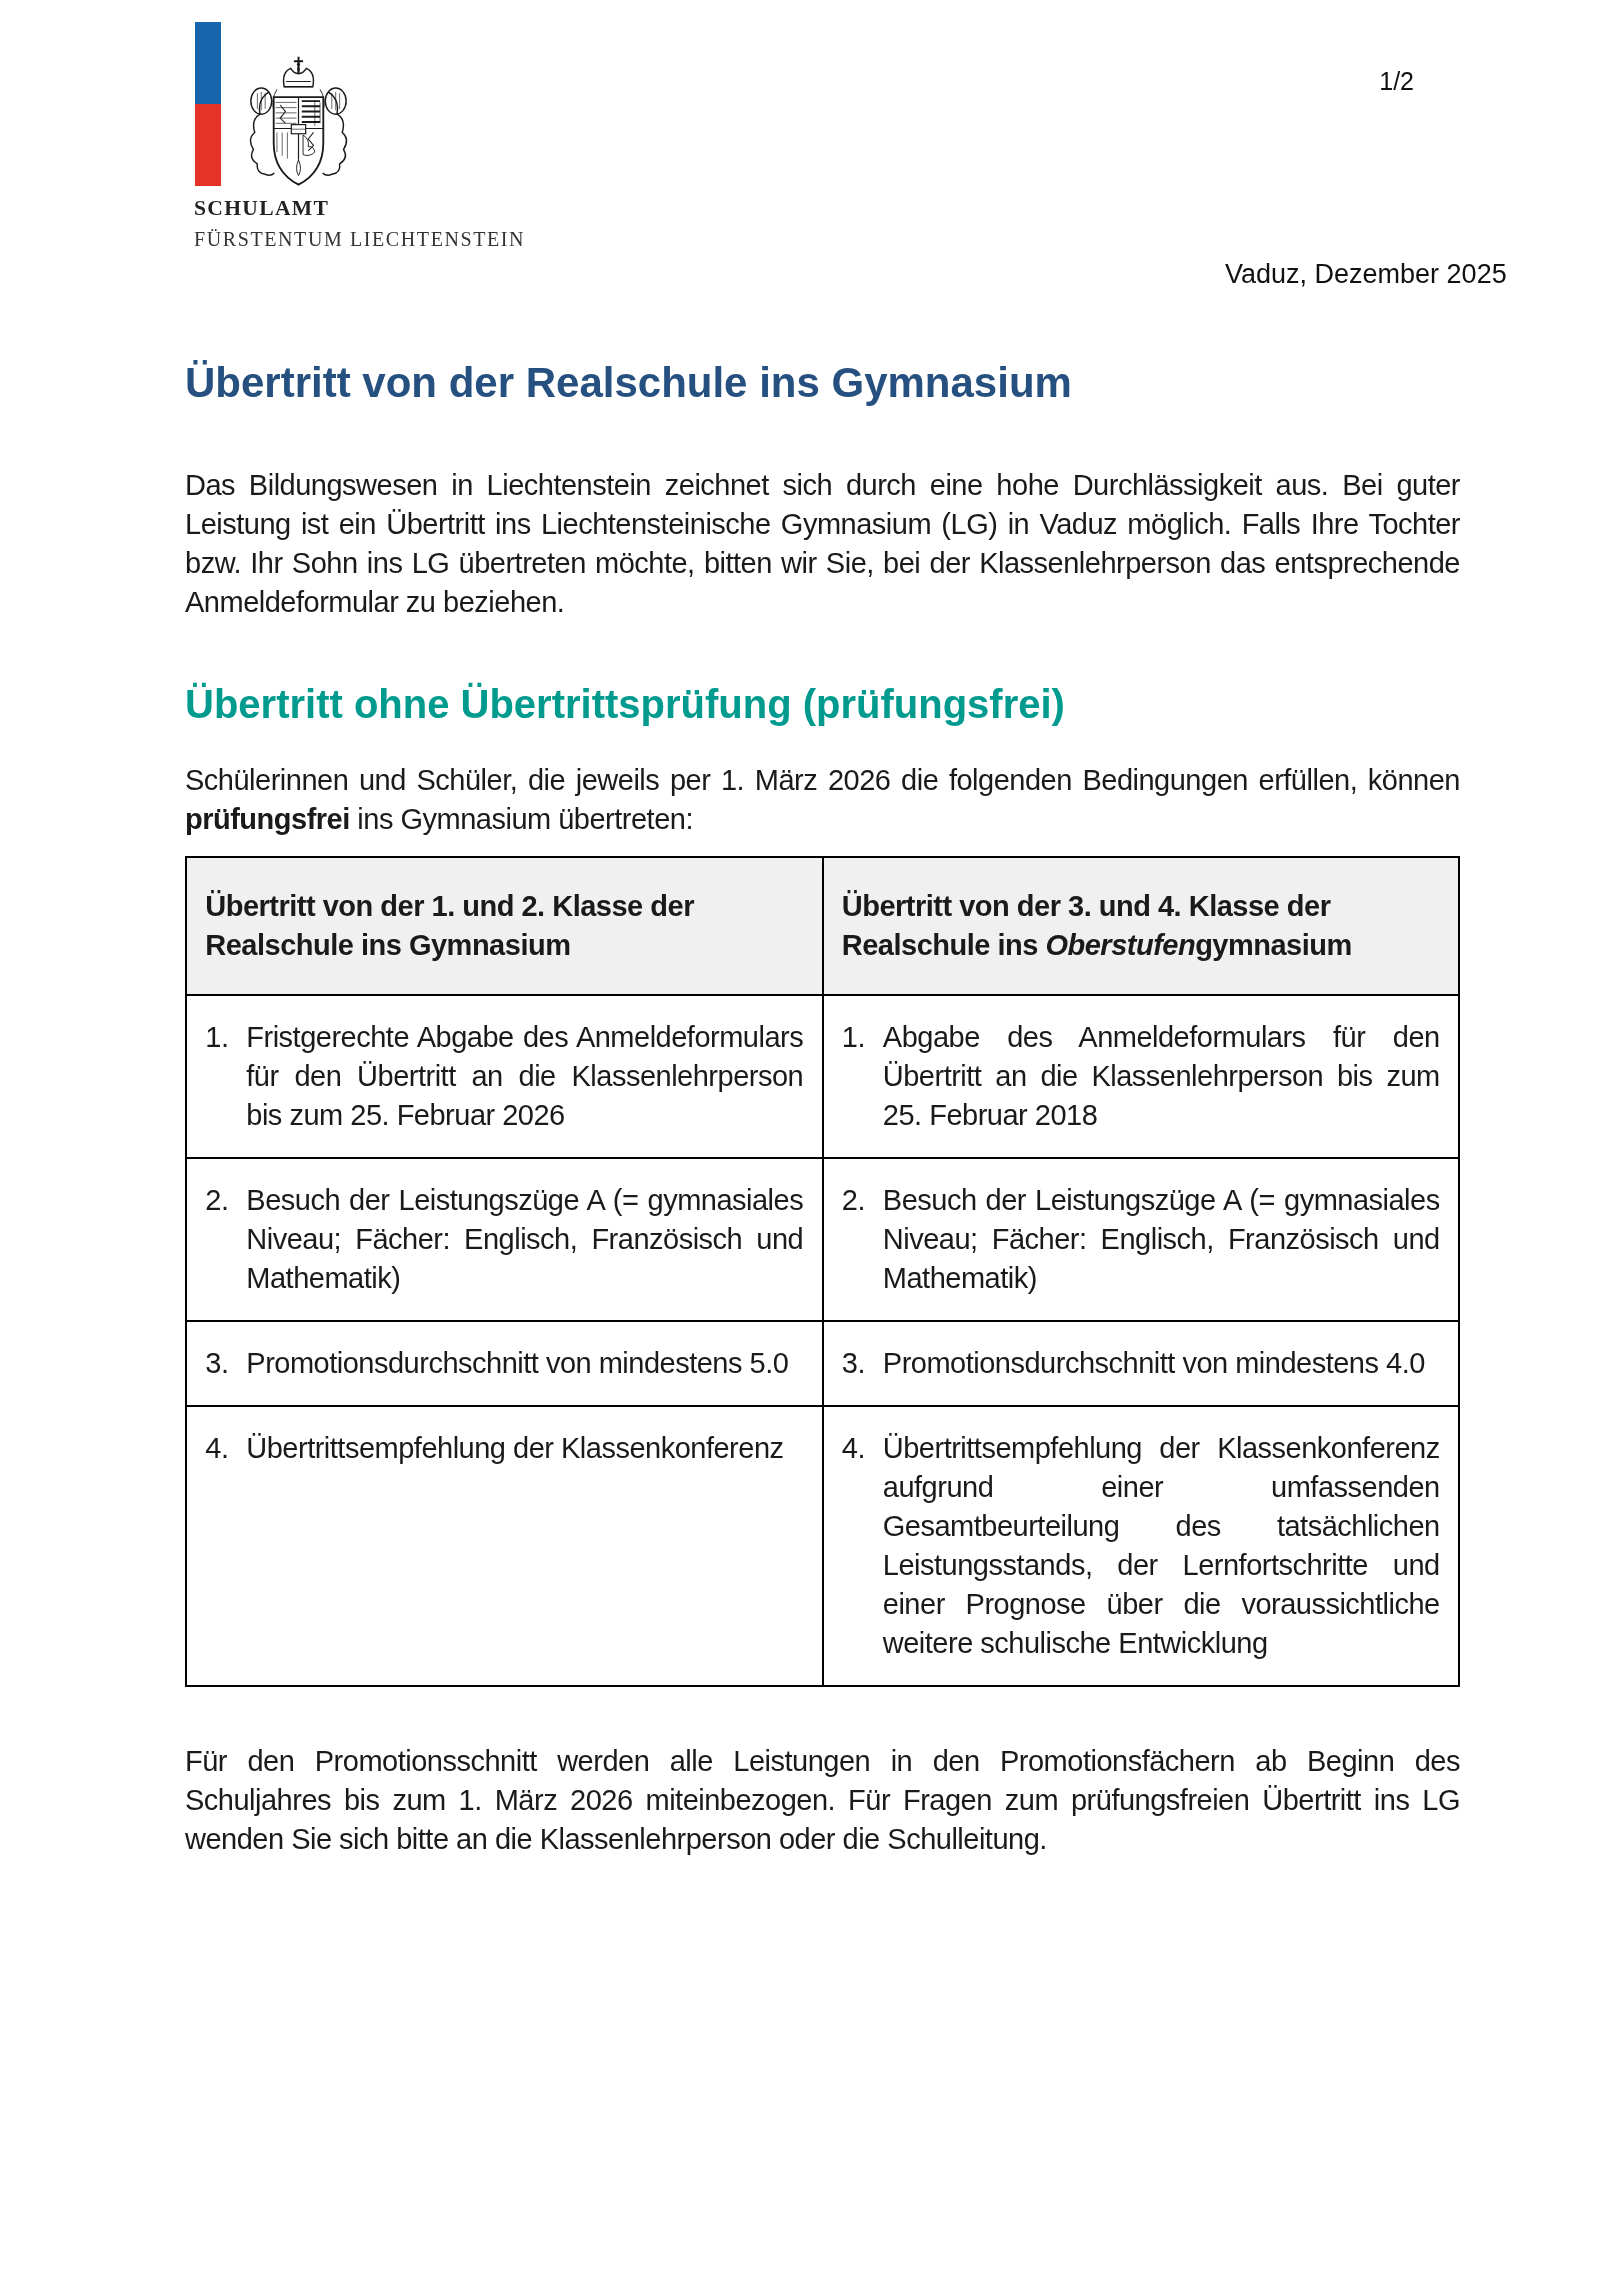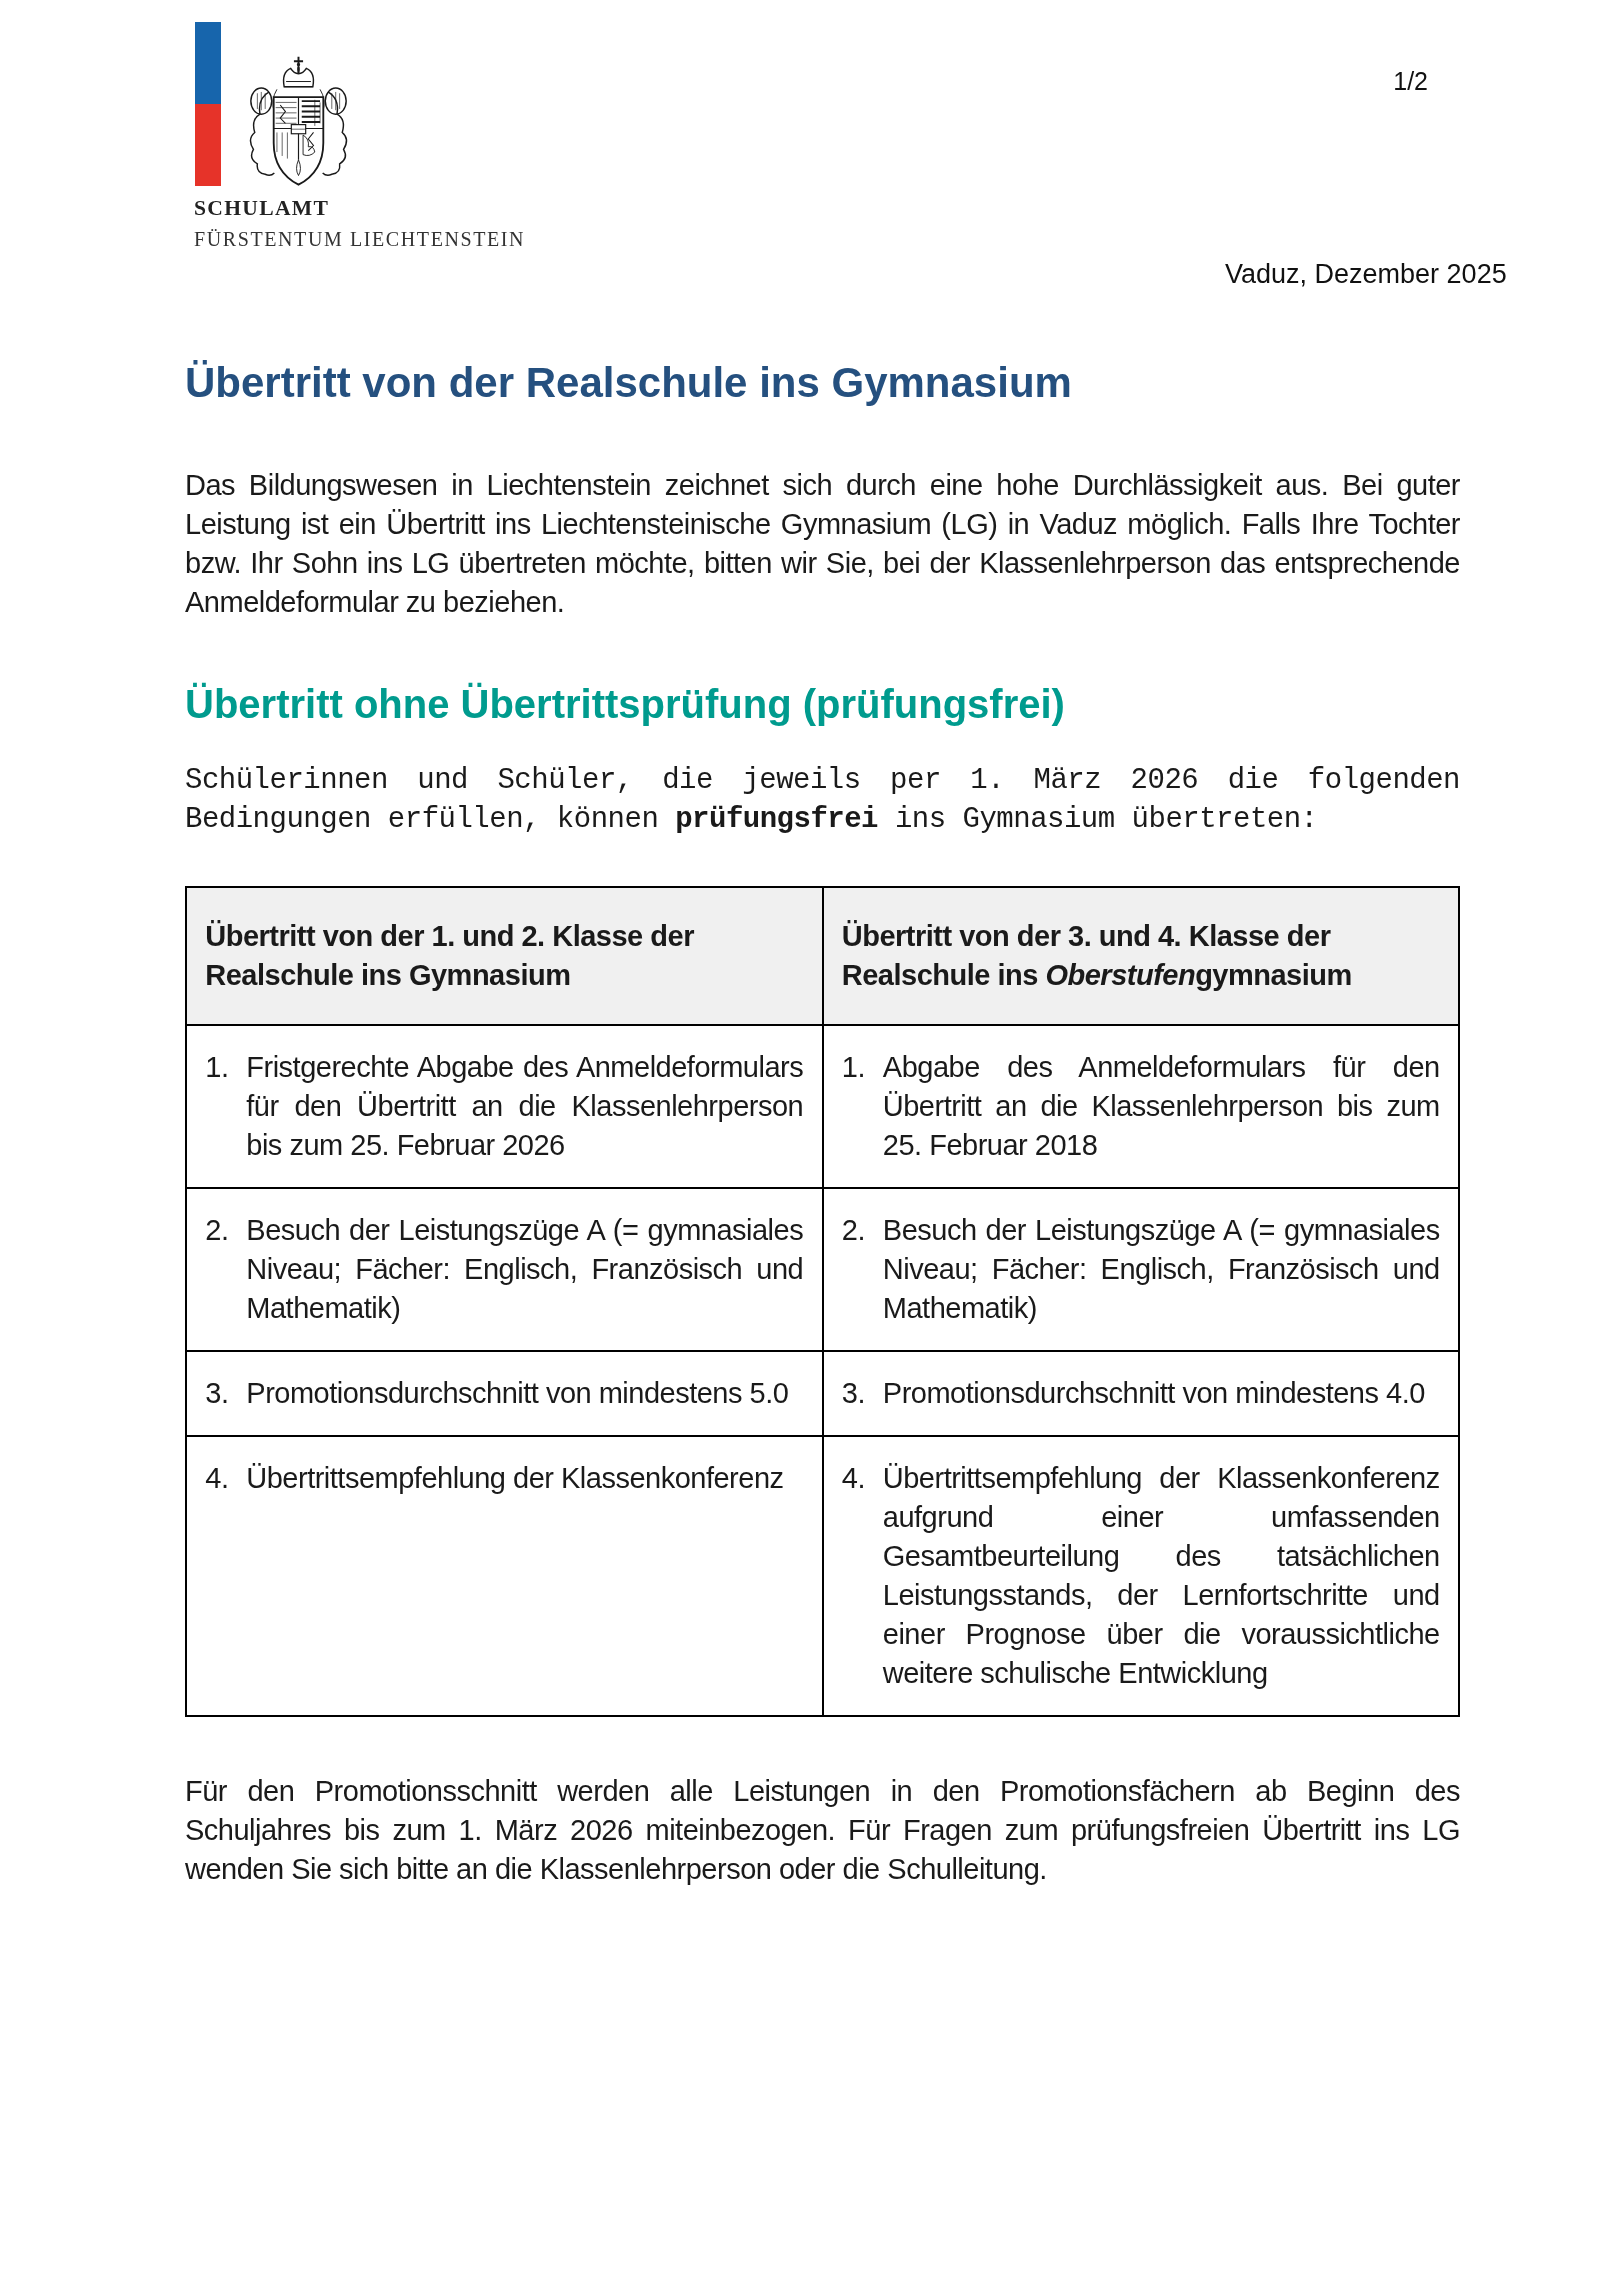--- a/index.html
+++ b/index.html
@@ -16,41 +16,41 @@
   .logo-bar .half-blue{width:100%;height:82px;background:var(--logo_blue,#1765AC);}
   .logo-bar .half-red{width:100%;height:82px;background:var(--logo_red,#E63329);}
   .crest{position:absolute;left:243px;top:54px;width:111px;height:136px;}
   .agency{position:absolute;left:194px;top:198px;line-height:1;font-family:Liberation Serif, serif;}
   .agency .agency-name{
     font-size:21.6px;font-weight:bold;letter-spacing:1.3px;color:#222;
   }
   .agency .agency-state{
     margin-top:9.2px;font-size:20px;font-weight:normal;letter-spacing:1.6px;color:#333;
   }
-  .page-num{position:absolute;top:67px;right:195px;font-size:25px;color:#111;}
+  .page-num{position:absolute;top:67px;right:209px;font-size:25px;color:#111;}
   .date-line{position:absolute;top:259px;left:1225px;font-size:27px;color:#111;}
 
   
   .content{position:absolute;left:185px;right:163px;top:359px;}
   h1.doc-title{
     margin:0 0 60px 0;
     font-size:42px;line-height:1.12;font-weight:bold;
     color:var(--title_blue,#25507F);
   }
   .body-text{
     font-size:29px;line-height:39px;letter-spacing:-0.5px;
     text-align:justify;margin:0;
   }
   p.intro{margin-bottom:58px;}
   h2.section-heading{
     margin:0 0 33px 0;
     font-size:40px;line-height:1.2;font-weight:bold;
     color:var(--heading_teal,#009B8E);
   }
-  p.conditions-intro{margin-bottom:47px;font-family:Liberation Mono, monospace;}
+  p.conditions-intro{margin-bottom:17px;}
   .bold{font-weight:bold;}
   .bold-italic{font-weight:bold;font-style:italic;}
 
   
   table.conditions{
     width:100%;
     border-collapse:collapse;
     margin:0 0 55px 0;
     table-layout:fixed;
   }

